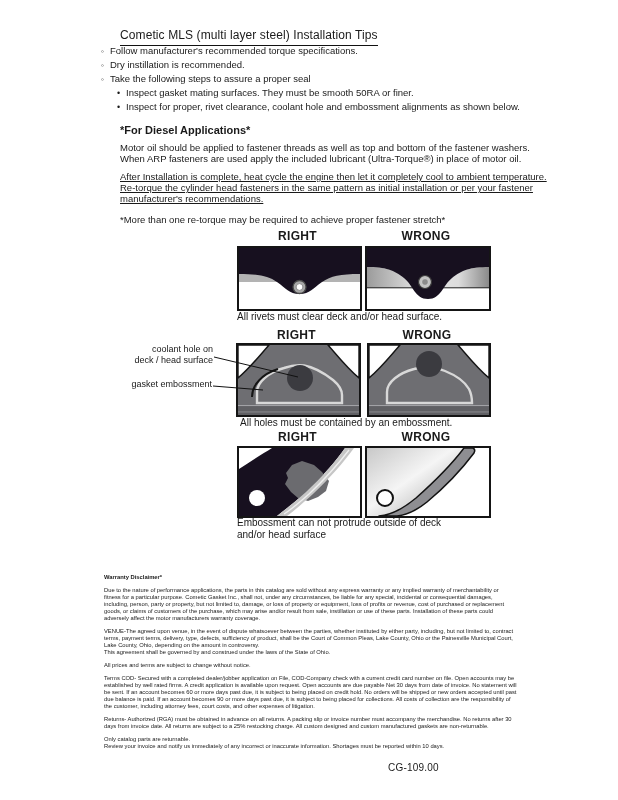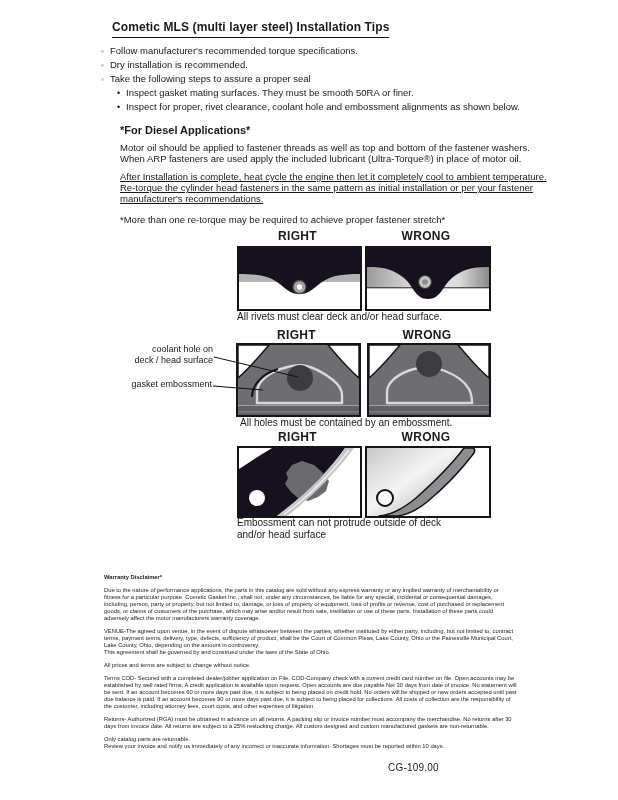--- a/index.html
+++ b/index.html
@@ -3,23 +3,23 @@
 <meta charset="utf-8">
 <style>
   html,body{margin:0;padding:0;background:#e8e8e8;}
   .page{
     position:relative;width:618px;height:800px;background:#ffffff;
     font-family:"Liberation Sans","DejaVu Sans",sans-serif;color:var(--text,#1a1a1a);
     margin:0 auto;overflow:hidden;
   }
   .abs{position:absolute;}
   .title{
-    left:112px;top:20px;font-size:12px;font-weight:bold;
+    left:112px;top:20px;font-size:12px;font-weight:normal;
     border-bottom:1.5px solid #111;padding-bottom:3px;letter-spacing:.1px;
-    margin:0;display:inline-block;
+    margin:8px;display:inline-block;
   }
   .tips{left:101px;top:44px;width:460px;font-size:9.5px;line-height:13px;}
   .tip-row{display:flex;align-items:baseline;}
   .tip-row .mk{width:9px;flex:0 0 9px;font-size:8px;}
   .tip-row.sub{margin-left:16px;}
   .tip-row.sub .mk{font-size:9px;}
   .diesel-h{left:112px;top:116px;font-size:11px;font-weight:bold;margin:8px;}
   .para{font-size:9.5px;line-height:11.2px;margin:8px;}
   .p1{left:112px;top:134px;width:434px;}
   .p2{left:112px;top:163px;width:438px;text-decoration:underline;}
@@ -53,21 +53,21 @@
 
   <h1 class="abs title">Cometic MLS (multi layer steel) Installation Tips</h1>
 
   <div class="abs tips">
     <div class="tip-row">
       <span class="mk">◦</span>
       <span>Follow manufacturer's recommended torque specifications.</span>
     </div>
     <div class="tip-row">
       <span class="mk">◦</span>
-      <span>Dry installation is recommended.</span>
+      <span>Dry instillation is recommended.</span>
     </div>
     <div class="tip-row">
       <span class="mk">◦</span>
       <span>Take the following steps to assure a proper seal</span>
     </div>
     <div class="tip-row sub">
       <span class="mk">•</span>
       <span>Inspect gasket mating surfaces.  They must be smooth 50RA or finer.</span>
     </div>
     <div class="tip-row sub">

